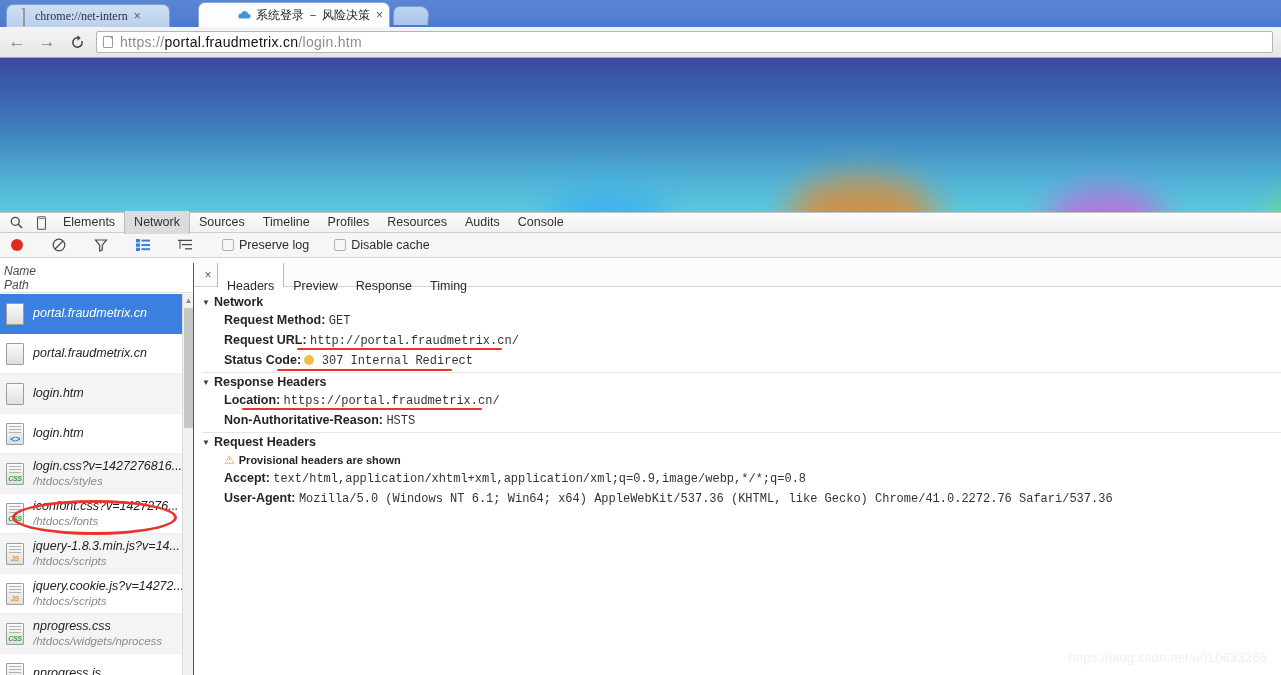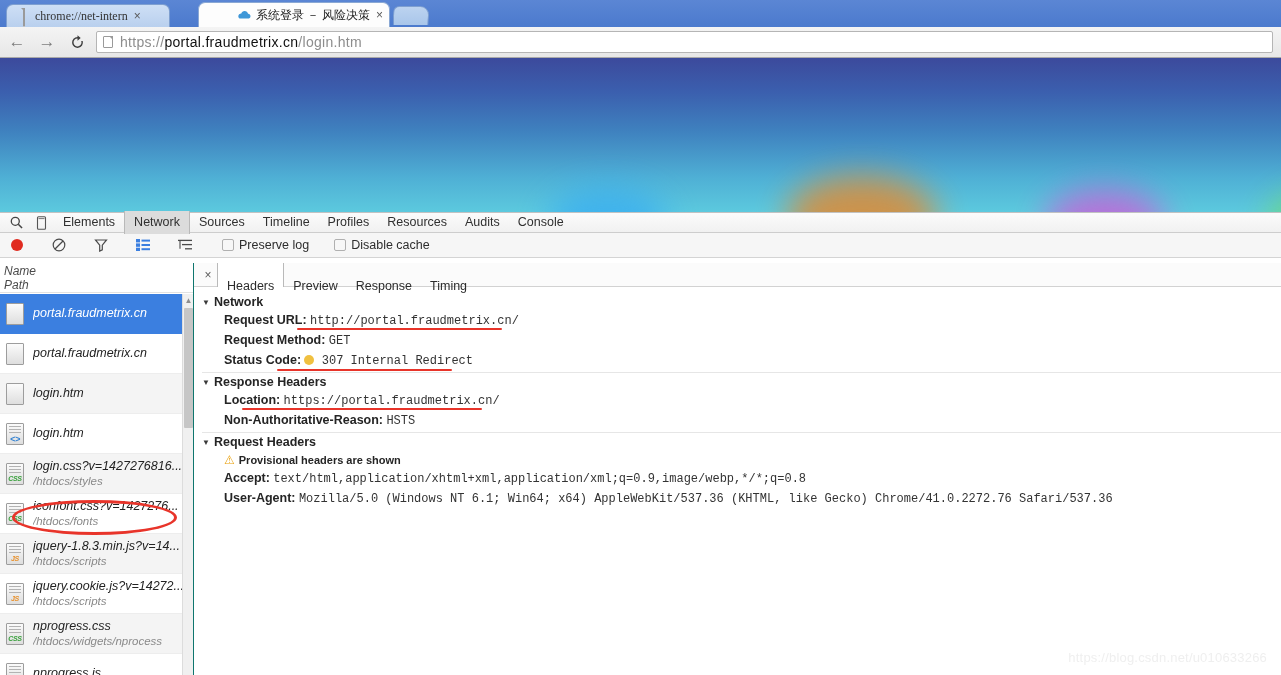--- a/index.html
+++ b/index.html
@@ -532,28 +532,28 @@
       </div>
 
       <div id="headers-body">
 
         <div class="section-title">
           <span class="tri">▼</span>
           <span>Network</span>
         </div>
 
         <div class="hrow">
+          <span class="hname">Request Method:</span>
+          <span class="hval">GET</span>
+        </div>
+
+        <div class="hrow">
           <span class="hname">Request URL:</span>
           <span class="hval">http://portal.fraudmetrix.cn/</span>
           <span class="underline-red" style="left:95px; top:17px; width:205px;"></span>
-        </div>
-
-        <div class="hrow">
-          <span class="hname">Request Method:</span>
-          <span class="hval">GET</span>
         </div>
 
         <div class="hrow">
           <span class="hname">Status Code:</span>
           <span class="status-dot"></span>
           <span class="hval">307 Internal Redirect</span>
           <span class="underline-red" style="left:75px; top:18px; width:175px;"></span>
         </div>
 
         <div class="section-title">

